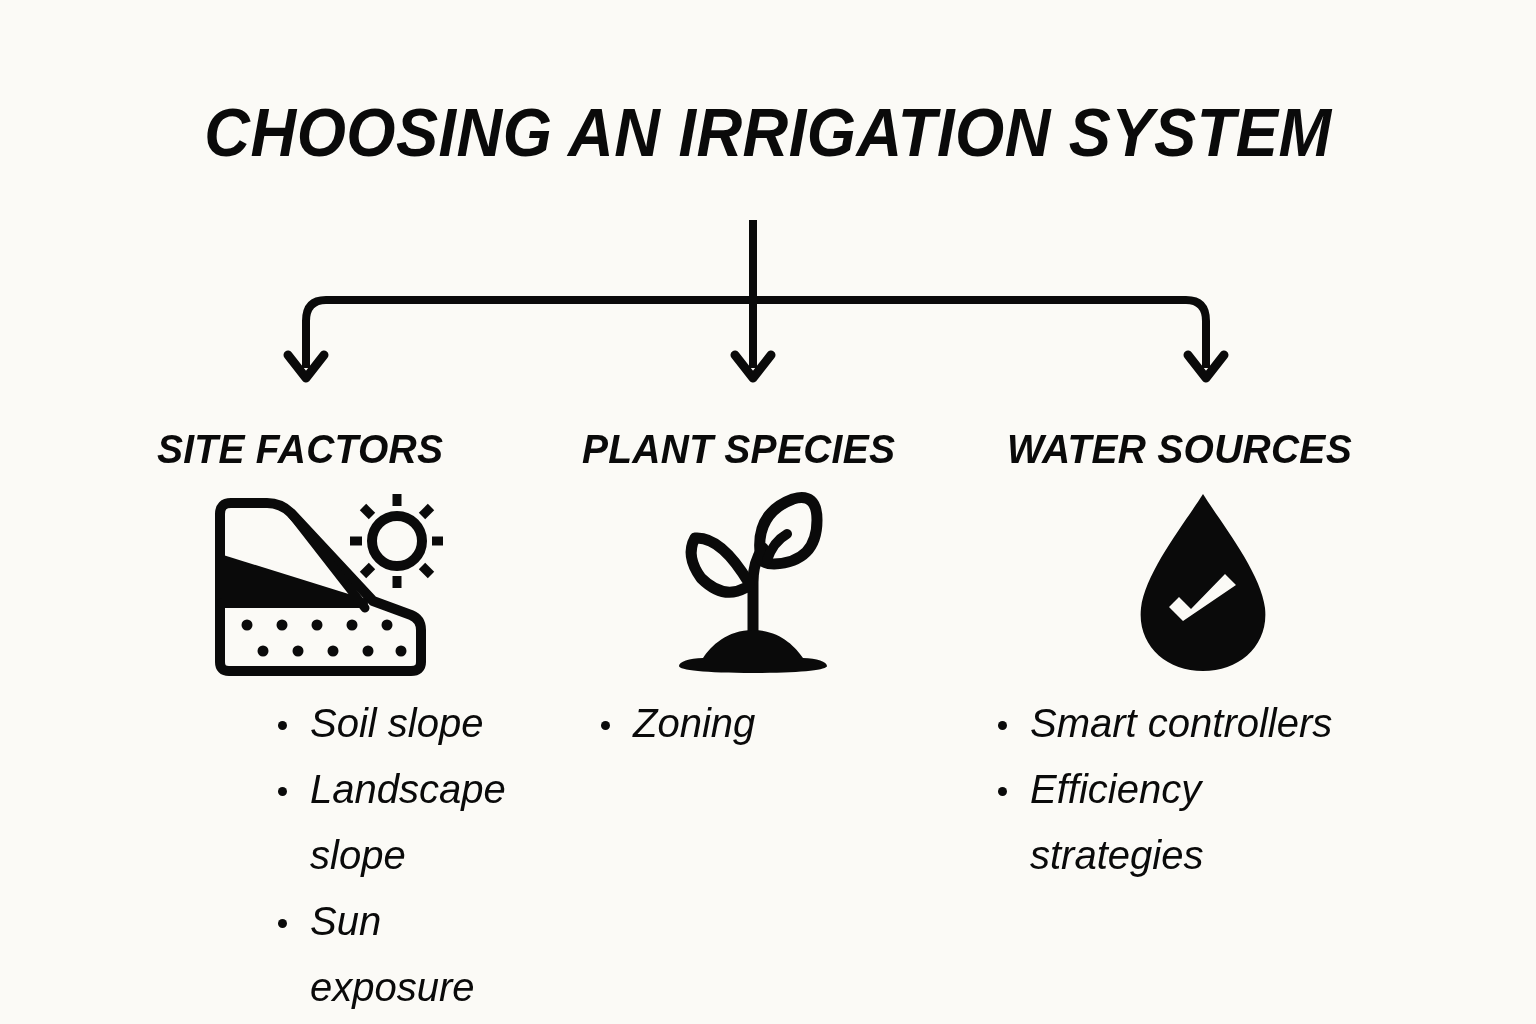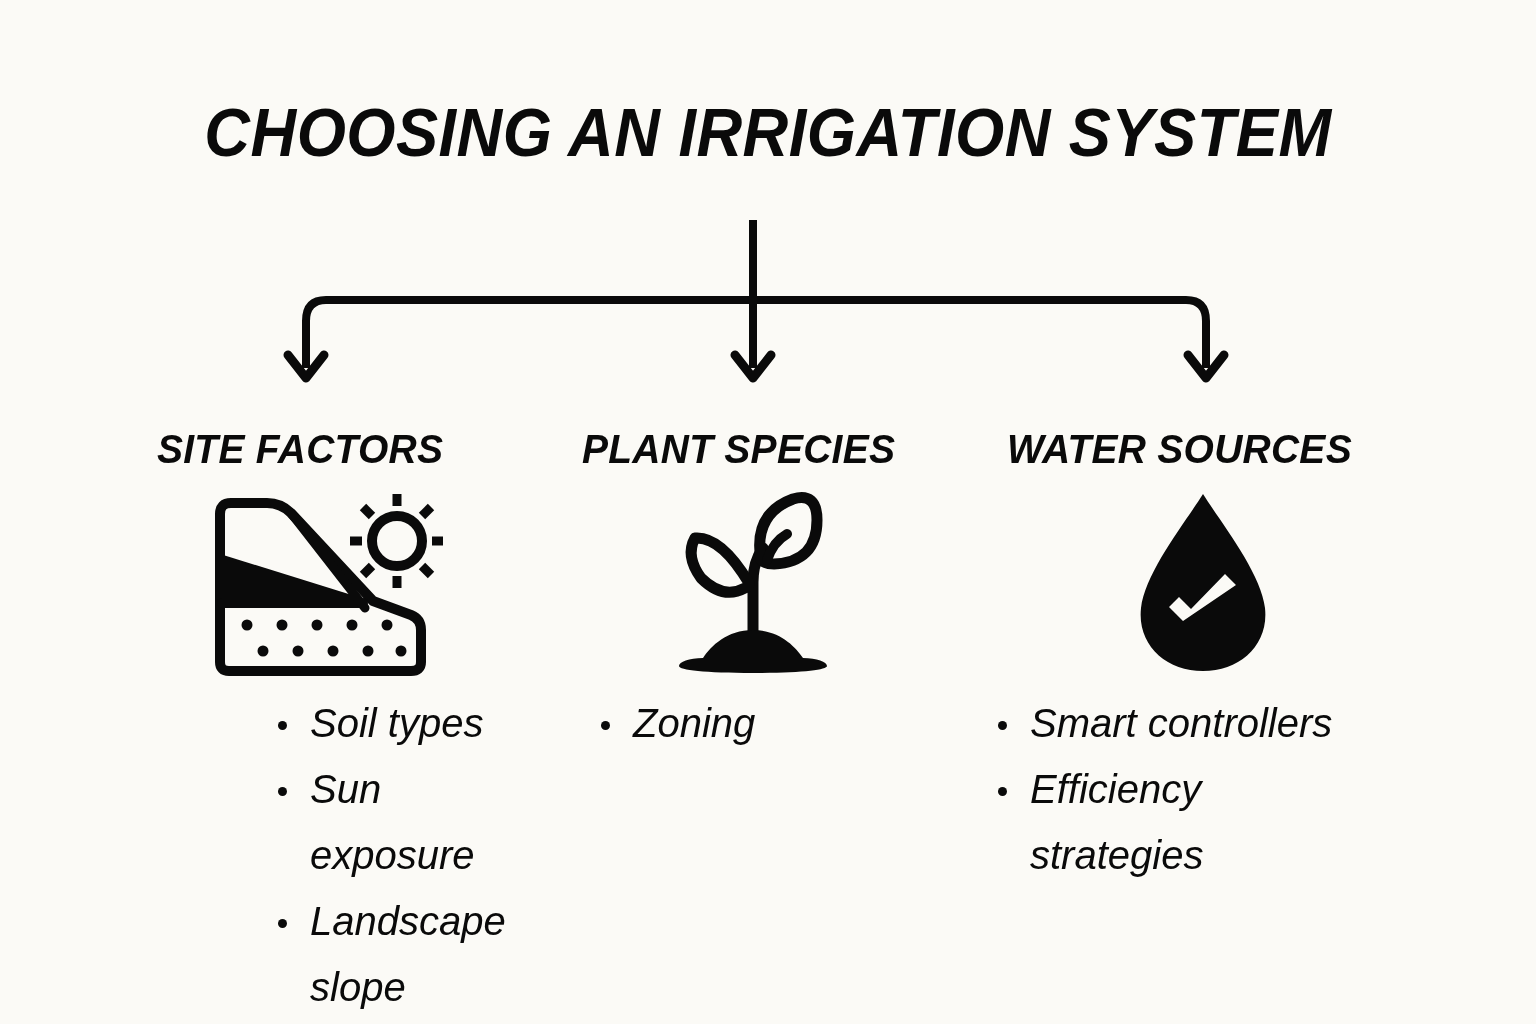--- a/index.html
+++ b/index.html
@@ -181,23 +181,23 @@
               <path d="M 158 19 L 167 28"></path>
               <path d="M 217 78 L 226 87"></path>
               <path d="M 226 19 L 217 28"></path>
               <path d="M 167 78 L 158 87"></path>
             </g>
           </g>
         </svg>
       </div>
 
       <ul class="bullets">
-        <li>Soil types</li>
+        <li>Soil slope</li>
+        <li>Landscape slope</li>
         <li>Sun exposure</li>
-        <li>Landscape slope</li>
       </ul>
     </div>
 
     <div class="column col-water">
       <div class="col-header">WATER SOURCES</div>
 
       <div class="icon-wrap">
         <svg width="136" height="185" viewBox="0 0 136 185" xmlns="http://www.w3.org/2000/svg">
           <path fill="#0a0a0a" fill-rule="evenodd" d="M 68 4
                    C 84 30 126 82 130 118

